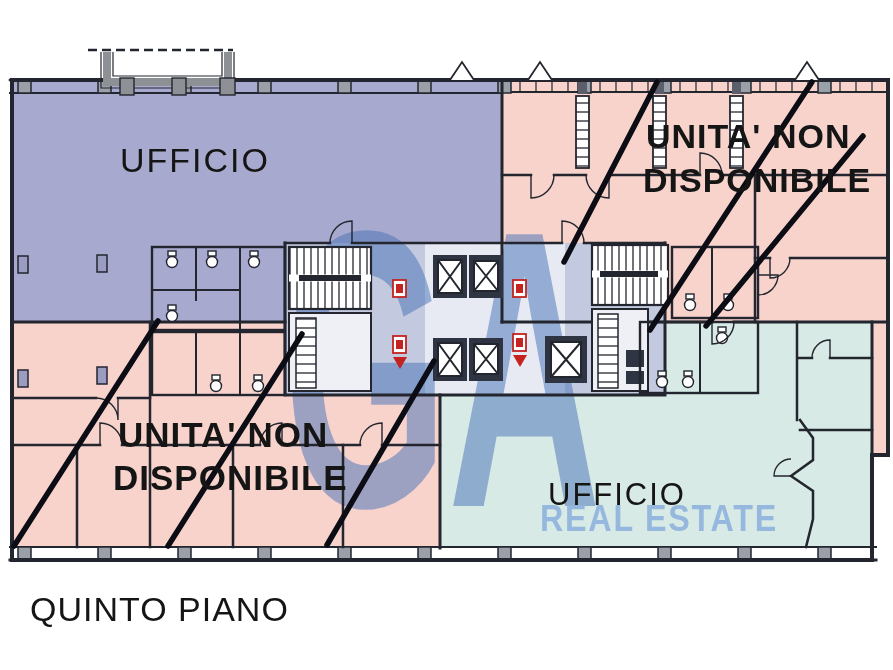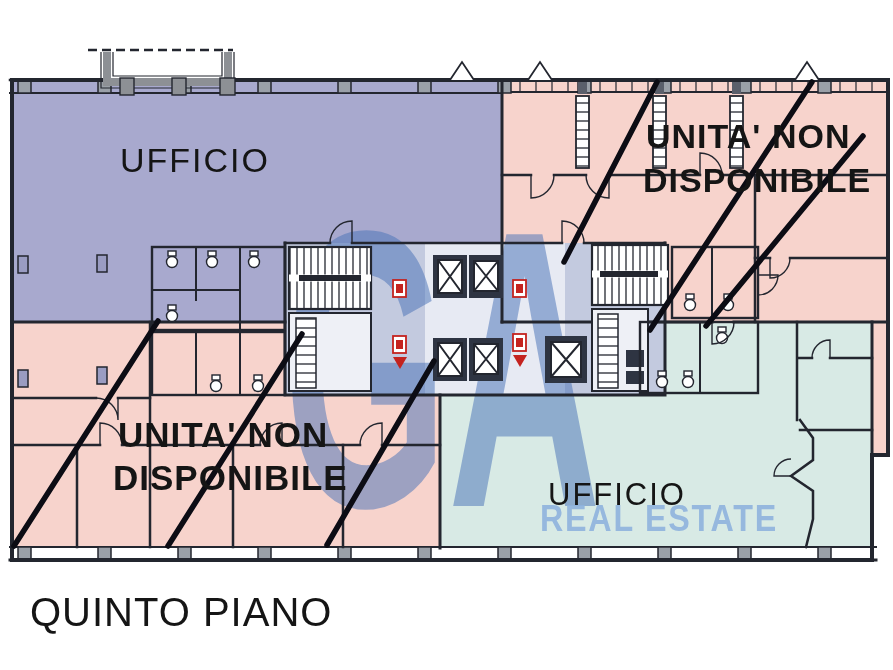--- a/index.html
+++ b/index.html
@@ -28,21 +28,21 @@
   .canopy{stroke:var(--c-canopy);stroke-width:8;fill:none;}
   .canopyedge{stroke:var(--c-wall);stroke-width:1.2;fill:none;}
   
   .lbl{position:absolute;color:#151515;white-space:nowrap;}
   .lbl-ufficio-tl{left:120px;top:141px;font-size:34px;letter-spacing:2px;}
   .lbl-unita-tr-1{left:646px;top:117px;font-size:34px;font-weight:600;letter-spacing:1px;}
   .lbl-unita-tr-2{left:643px;top:161px;font-size:34px;font-weight:600;letter-spacing:1px;}
   .lbl-unita-bl-1{left:118px;top:415px;font-size:35px;font-weight:600;letter-spacing:1px;}
   .lbl-unita-bl-2{left:113px;top:458px;font-size:35px;font-weight:600;letter-spacing:1px;}
   .lbl-ufficio-br{left:548px;top:477px;font-size:31px;letter-spacing:2px;}
-  .lbl-quinto{left:30px;top:590px;font-size:40px;letter-spacing:1px;text-align:center;}
+  .lbl-quinto{left:30px;top:590px;font-size:34px;letter-spacing:1px;text-align:center;}
   .wm-ga{font-weight:bold;fill:var(--c-watermark);opacity:.52;}
   .wm-re{fill:var(--c-watermark_light);opacity:.9;font-weight:bold;letter-spacing:2px;}
 </style>
 </head>
 <body>
 
 <div class="stage">
 <svg width="893" height="670" viewBox="0 0 893 670">
   <defs>
     <pattern id="treads" patternUnits="userSpaceOnUse" width="7" height="200">

